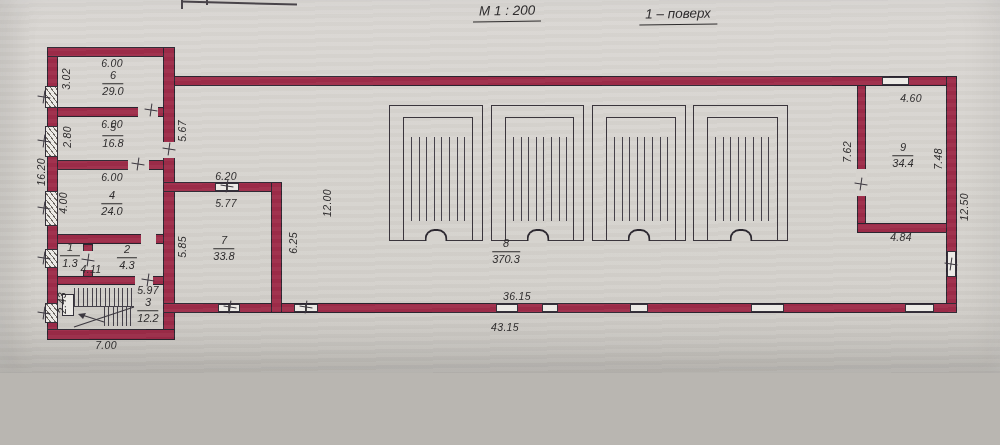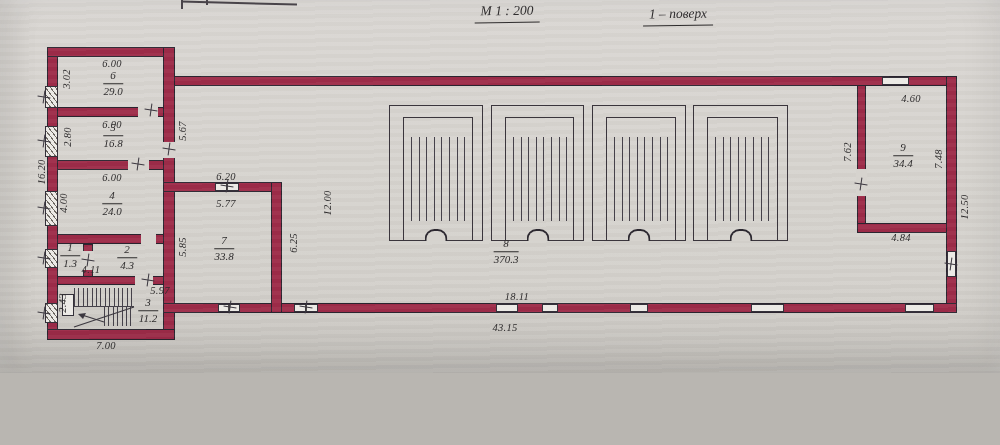--- a/index.html
+++ b/index.html
@@ -1,19 +1,19 @@
 <!DOCTYPE html>
 <html><head>
 <meta charset="utf-8">
 <style>
   html,body{margin:0;padding:0;background:#b9b6b1;}
   #canvas{
     position:relative;width:1000px;height:373px;overflow:hidden;
     background:linear-gradient(180deg,#dad7d3 0%,#d7d4cf 45%,#d4d1cc 75%,#c8c5c0 100%);
-    font-family:Liberation Serif, serif;
+    font-family:Liberation Sans, sans-serif;
     color:#2f2d2e;
   }
   #canvas::after{content:"";position:absolute;inset:0;pointer-events:none;
     box-shadow:inset 0 -22px 40px rgba(0,0,0,.10), inset 14px 0 30px rgba(0,0,0,.05), inset 0 6px 18px rgba(255,255,255,.18);
     background:repeating-linear-gradient(179deg, rgba(255,255,255,.035) 0 4px, rgba(0,0,0,.018) 4px 8px);}
   .w{position:absolute;background:#9e2c49;border:1px solid #2b2530;box-sizing:border-box;}
   .gap{position:absolute;background:#d6d3ce;z-index:3;}
   .win{position:absolute;background:#eceae6;border:1px solid #35313a;box-sizing:border-box;z-index:4;}
   .win.hatch{background:#eceae6 repeating-linear-gradient(52deg, rgba(0,0,0,0) 0 3px, #6e6963 3px 4px);}
   .win.mid{background:linear-gradient(180deg,#eceae6 0 42%,#55514e 42% 58%,#eceae6 58% 100%);}
@@ -157,21 +157,21 @@
   <div class="rlabel" style="left:70px;top:256px;">
     <div class="rnum">1</div>
     <div class="rarea">1.3</div>
   </div>
   <div class="rlabel" style="left:127px;top:258px;">
     <div class="rnum">2</div>
     <div class="rarea">4.3</div>
   </div>
   <div class="rlabel" style="left:148px;top:311px;">
     <div class="rnum">3</div>
-    <div class="rarea">11.2</div>
+    <div class="rarea">12.2</div>
   </div>
   <div class="rlabel" style="left:224px;top:249px;">
     <div class="rnum">7</div>
     <div class="rarea">33.8</div>
   </div>
   <div class="rlabel" style="left:506px;top:252px;">
     <div class="rnum">8</div>
     <div class="rarea">370.3</div>
   </div>
   <div class="rlabel" style="left:903px;top:156px;">
@@ -181,29 +181,29 @@
 
   <span class="dim" style="left:112px;top:63px;">6.00</span>
   <span class="dim v" style="left:66px;top:79px;">3.02</span>
   <span class="dim" style="left:112px;top:124px;">6.00</span>
   <span class="dim v" style="left:67px;top:137px;">2.80</span>
   <span class="dim v" style="left:41px;top:172px;">16.20</span>
   <span class="dim v" style="left:182px;top:131px;">5.67</span>
   <span class="dim" style="left:112px;top:177px;">6.00</span>
   <span class="dim v" style="left:63px;top:203px;">4.00</span>
   <span class="dim" style="left:91px;top:269px;">4.11</span>
-  <span class="dim" style="left:160px;top:290px;">5.97</span>
+  <span class="dim" style="left:148px;top:290px;">5.97</span>
   <span class="dim v" style="left:62px;top:303px;">2.43</span>
   <span class="dim" style="left:106px;top:345px;">7.00</span>
   <span class="dim" style="left:226px;top:176px;">6.20</span>
   <span class="dim" style="left:226px;top:203px;">5.77</span>
   <span class="dim v" style="left:182px;top:247px;">5.85</span>
   <span class="dim v" style="left:293px;top:243px;">6.25</span>
   <span class="dim v" style="left:327px;top:203px;">12.00</span>
-  <span class="dim" style="left:517px;top:296px;">18.11</span>
+  <span class="dim" style="left:517px;top:296px;">36.15</span>
   <span class="dim" style="left:505px;top:327px;">43.15</span>
   <span class="dim" style="left:911px;top:98px;">4.60</span>
   <span class="dim v" style="left:847px;top:152px;">7.62</span>
   <span class="dim v" style="left:938px;top:159px;">7.48</span>
   <span class="dim" style="left:901px;top:237px;">4.84</span>
   <span class="dim v" style="left:964px;top:207px;">12.50</span>
 
 </div>
 
 </body></html>

